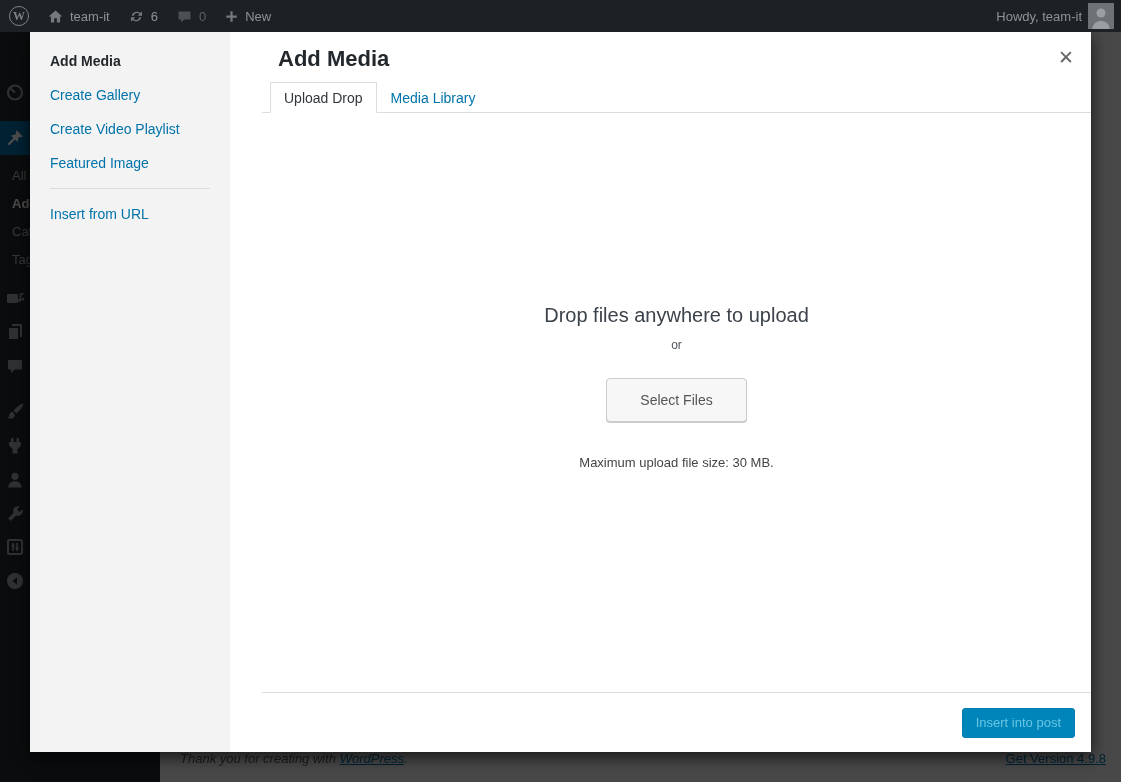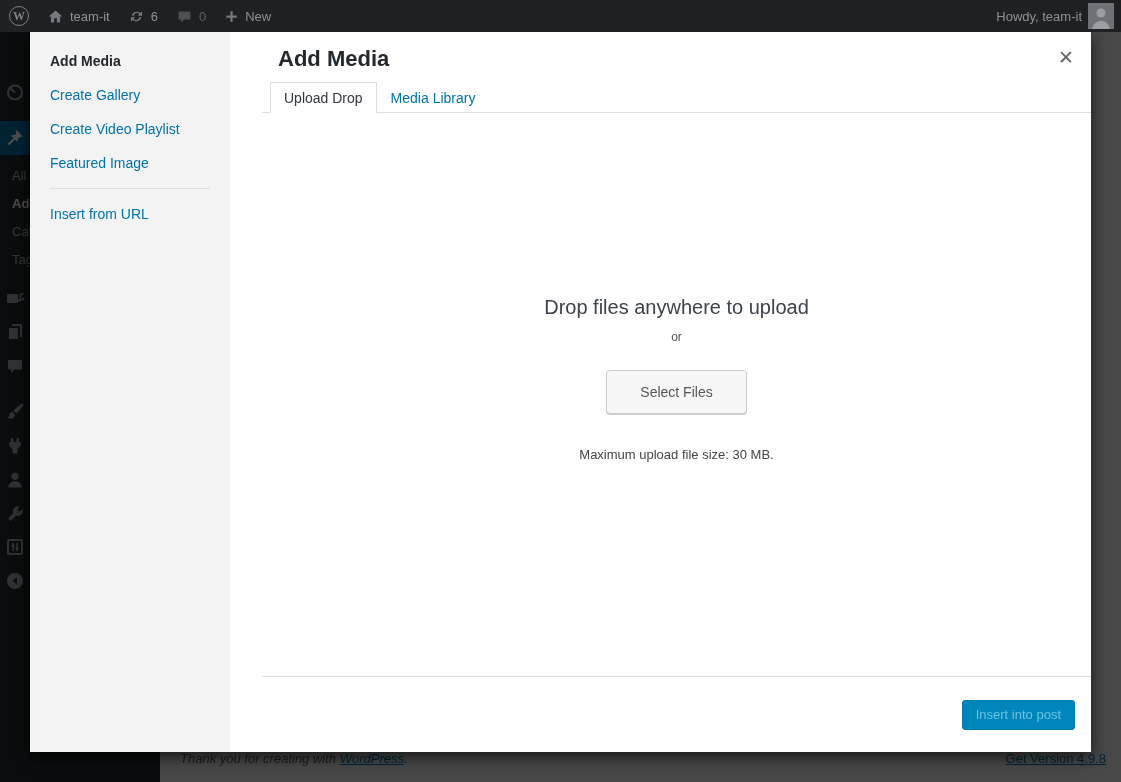--- a/index.html
+++ b/index.html
@@ -116,21 +116,21 @@
   .upload-or { font-size:12px; color:#50565c; margin:10px 0 26px; }
   .select-files-btn {
     font-family:"Liberation Sans", sans-serif;
     font-size:14px; color:#555; background:#f7f7f7;
     border:1px solid #ccc; border-radius:4px; padding:13px 33px;
     box-shadow:0 1px 0 #ccc; cursor:pointer;
   }
   .max-upload { font-size:13px; color:#444; margin-top:33px; }
 
   .modal-toolbar {
-    flex:none; height:76px; border-top:1px solid #ddd; background:#fff;
+    flex:none; height:60px; border-top:1px solid #ddd; background:#fff;
     display:flex; align-items:center; justify-content:flex-end; padding-right:16px;
   }
   .insert-btn {
     font-family:"Liberation Sans", sans-serif;
     background:#0085ba; border:1px solid #007cb2; border-radius:3px;
     color:#66c6e4; font-size:13px; height:30px; padding:0 13px; cursor:default;
   }
 </style>
 </head>
 <body>

